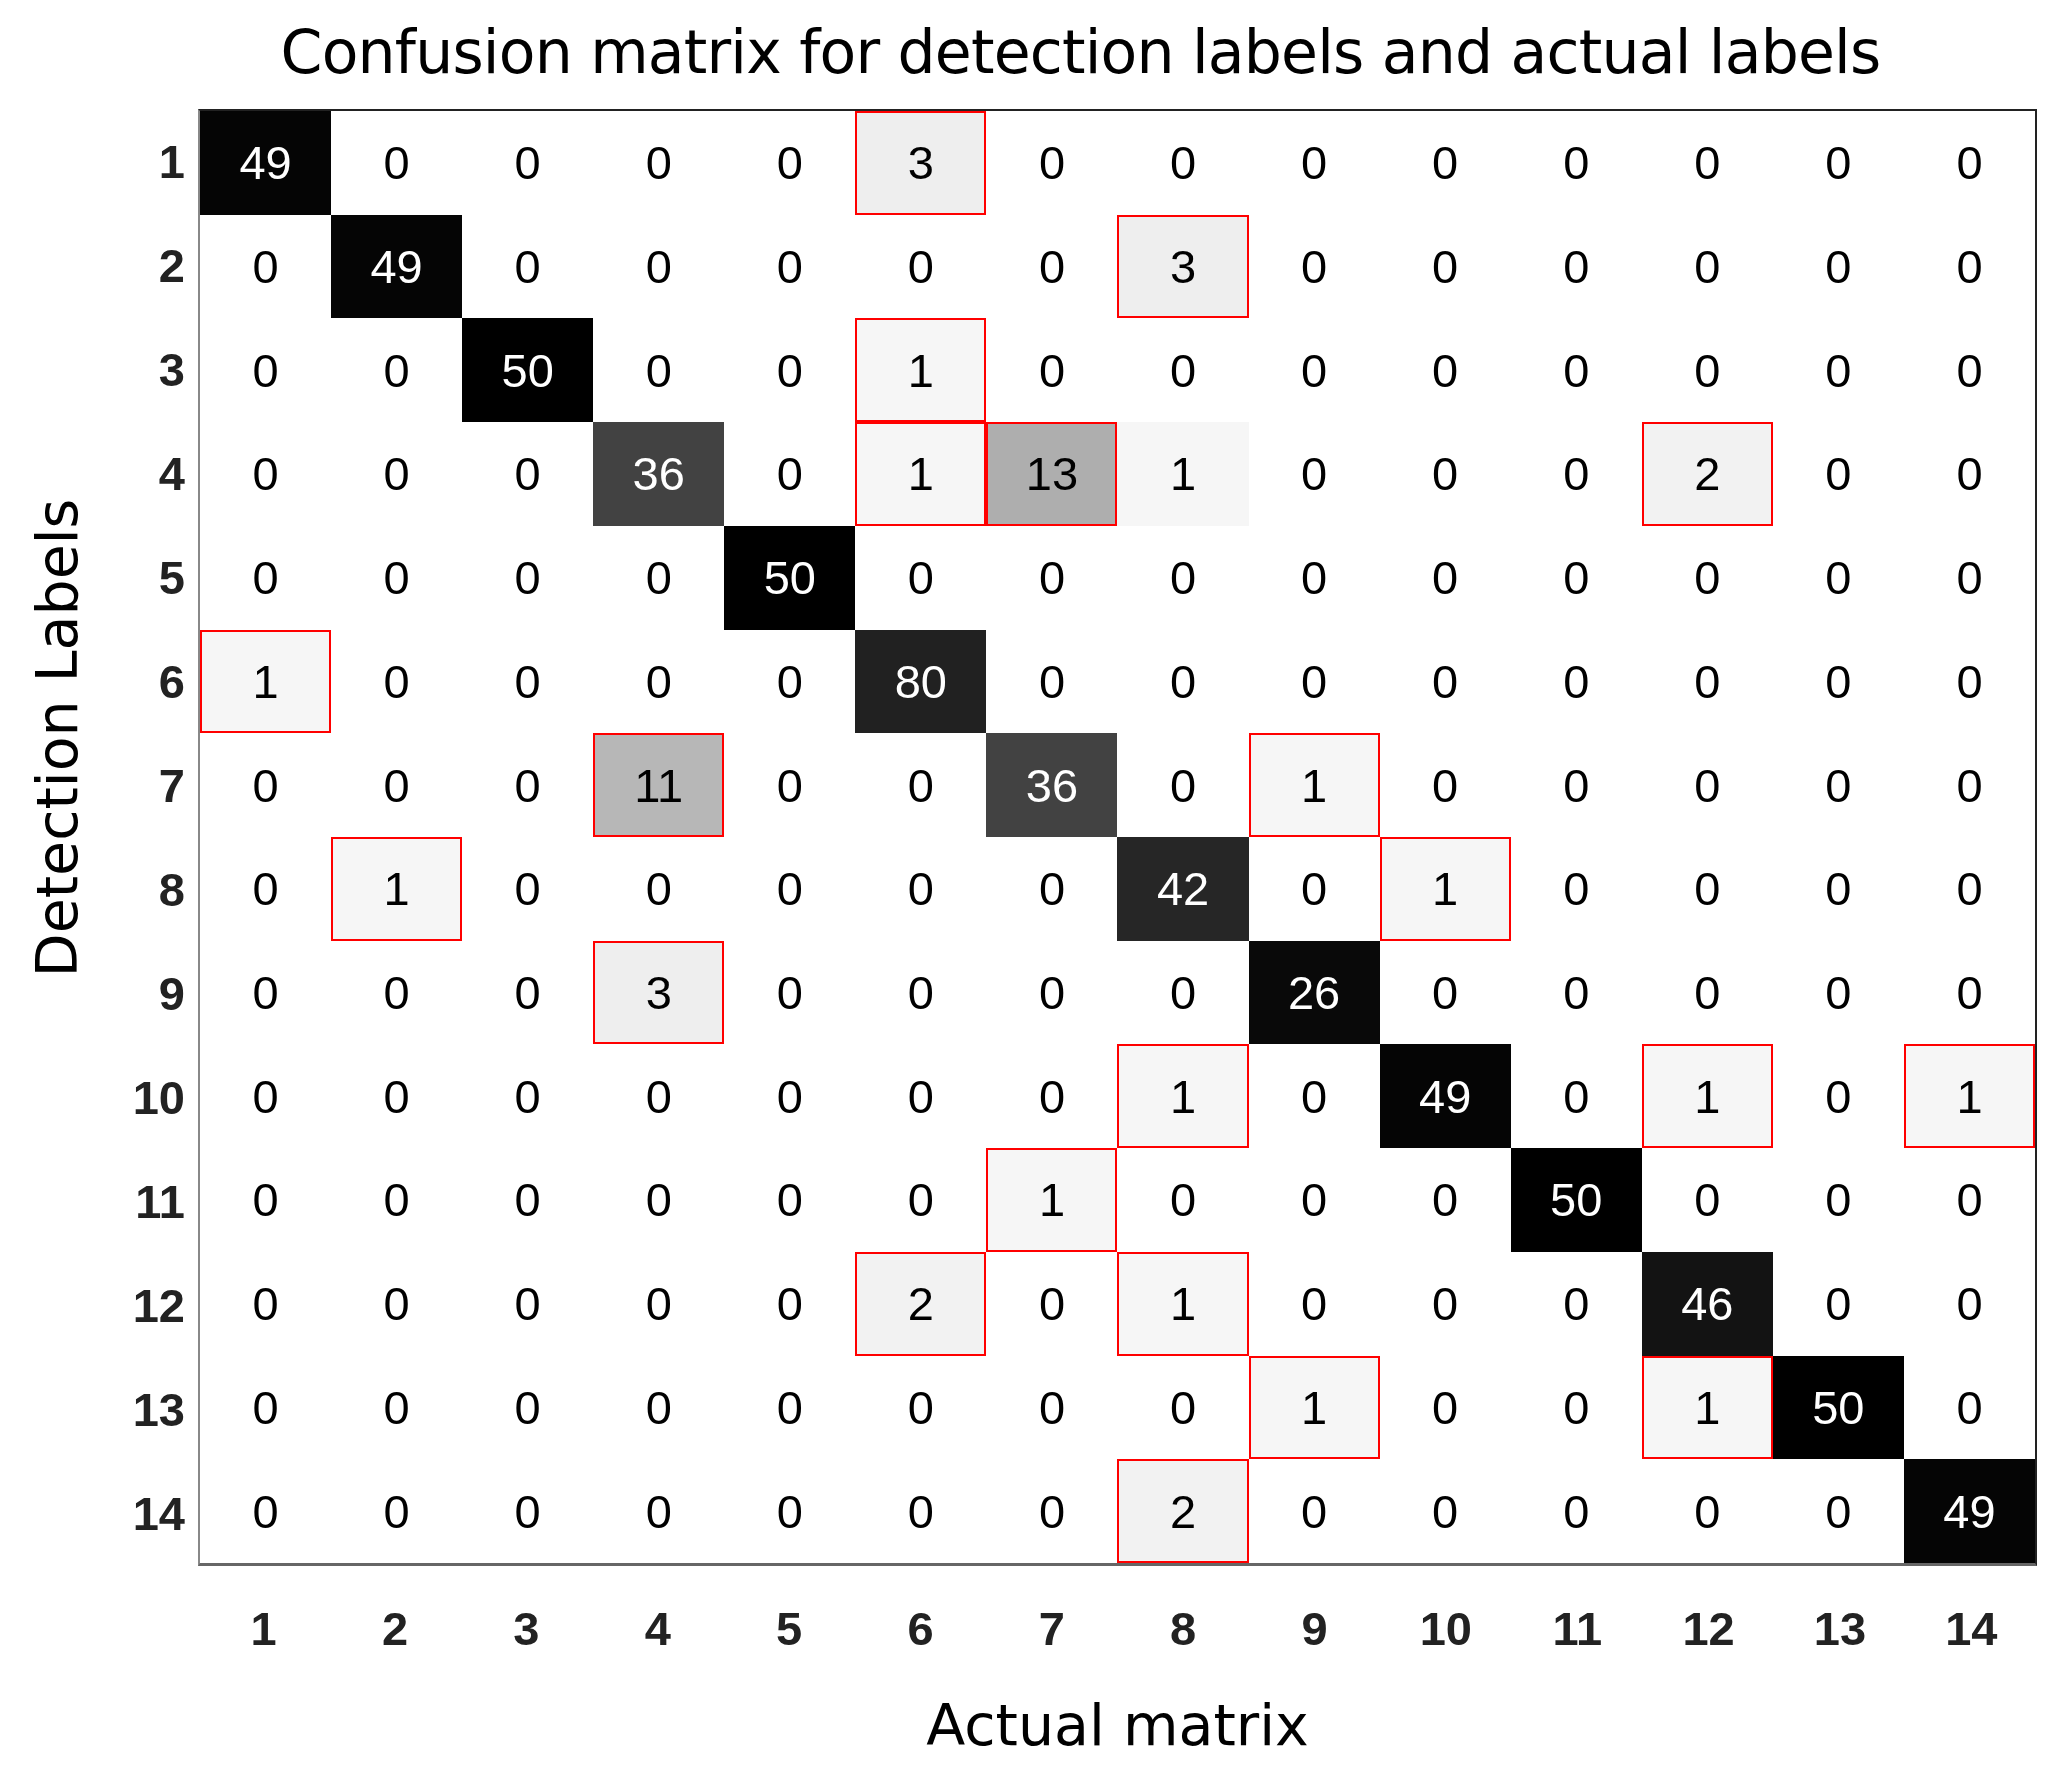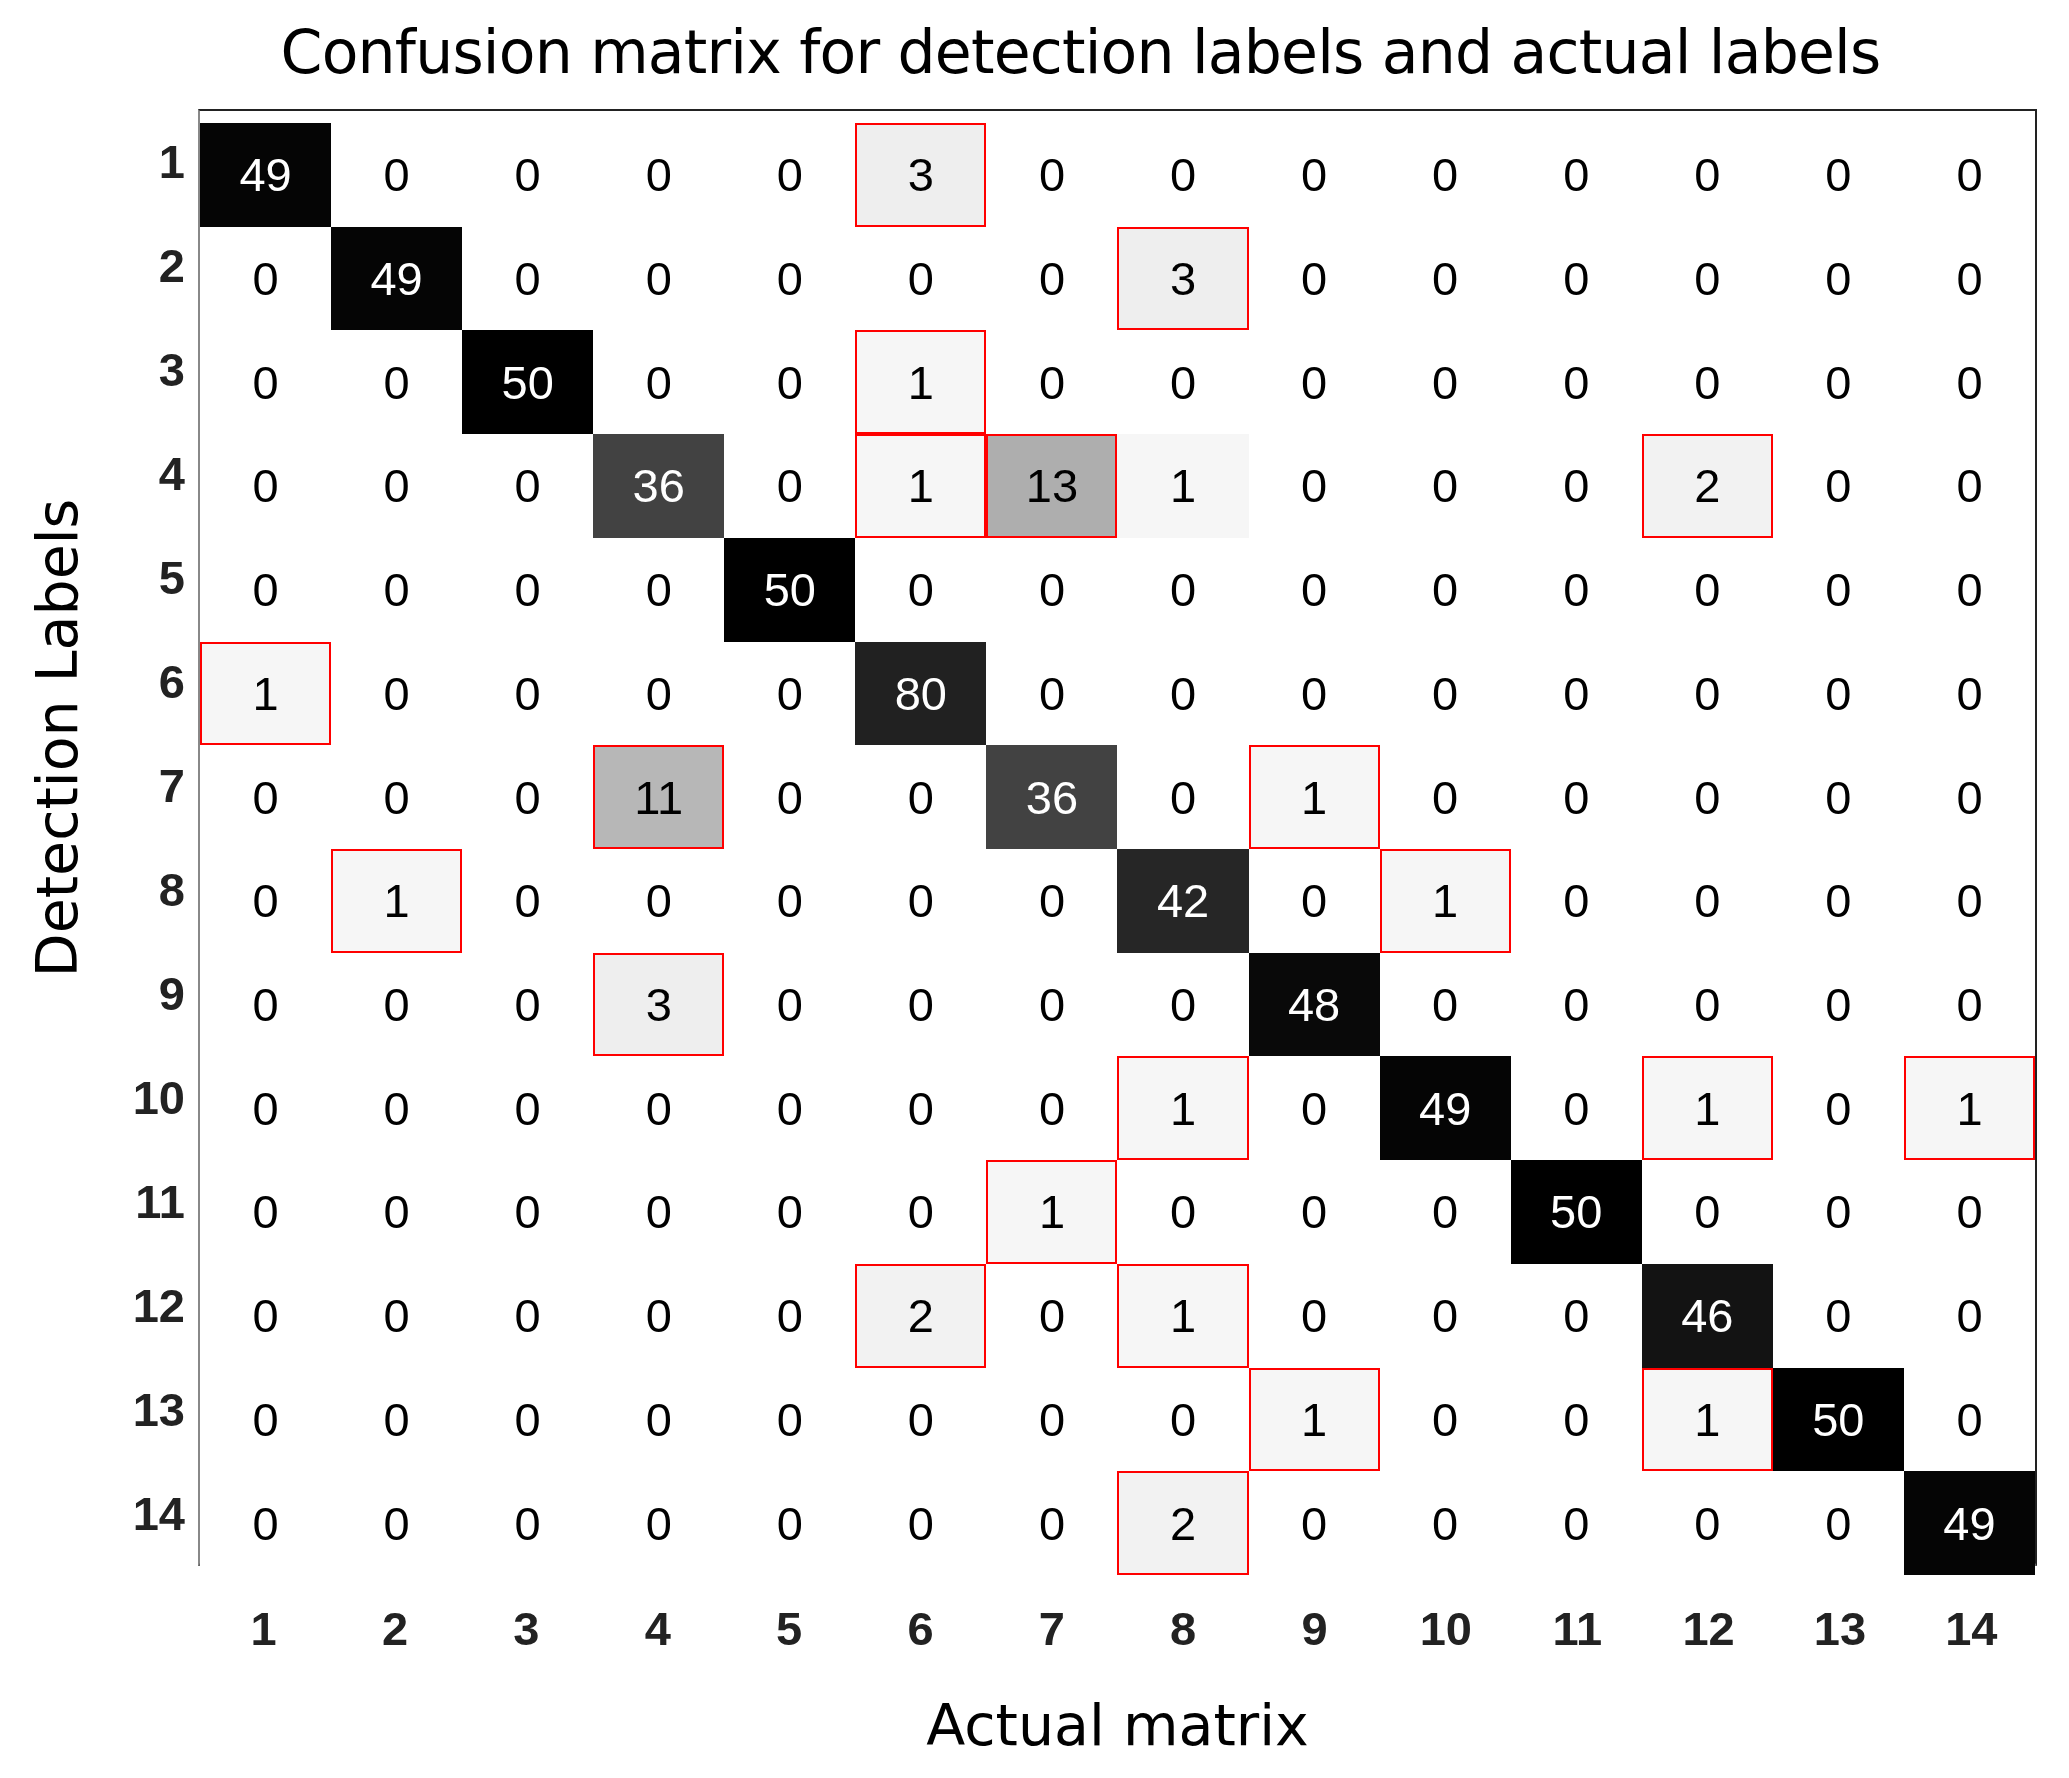--- a/index.html
+++ b/index.html
@@ -18,21 +18,21 @@
   }
   .xlabel {
     position: absolute; left: 198px; width: 1839px; top: 1687px; height: 76px;
     text-align: center; font-family: "DejaVu Sans", sans-serif; font-size: 57px; line-height: 76px; color: #000;
   }
   .matrix {
     position: absolute; left: 198px; top: 109px; width: 1839px; height: 1457px;
     border-top: 2.5px solid #222; border-right: 2.5px solid #222; border-bottom: 3.4px solid #666; border-left: 2.5px solid #888;
     box-sizing: border-box; background: #fff;
   }
-  .grid { position: absolute; left: 0; top: 12px; width: 100%; height: 100%; display: grid;
+  .grid { position: absolute; left: 0; top: 0; width: 100%; height: 100%; display: grid;
     grid-template-columns: repeat(14, 1fr); grid-template-rows: repeat(14, 1fr); }
   .cell {
     position: relative; display: flex; align-items: center; justify-content: center;
     font-family: "Liberation Sans", sans-serif; font-size: 47px; color: #000;
   }
   .cell.hl { outline: 2.5px solid #ff0000; outline-offset: -2.5px; z-index: 2; }
   .rowlabels { position: absolute; left: 101px; top: 109px; width: 84px; height: 1457px; display: grid; grid-template-rows: repeat(14, 1fr); }
   .rowlabels div { display: flex; align-items: center; justify-content: flex-end; font-family: "Liberation Sans", sans-serif; font-weight: bold; font-size: 47px; color: #222; }
   .collabels { position: absolute; left: 198px; top: 1586px; width: 1839px; height: 84px; display: grid; grid-template-columns: repeat(14, 1fr); }
   .collabels div { display: flex; align-items: center; justify-content: center; font-family: "Liberation Sans", sans-serif; font-weight: bold; font-size: 47px; color: #222; }
@@ -175,21 +175,21 @@
       <div class="cell" style="background: rgb(255, 255, 255); color: rgb(0, 0, 0);">0</div>
       <div class="cell" style="background: rgb(255, 255, 255); color: rgb(0, 0, 0);">0</div>
       <div class="cell" style="background: rgb(255, 255, 255); color: rgb(0, 0, 0);">0</div>
       <div class="cell" style="background: rgb(255, 255, 255); color: rgb(0, 0, 0);">0</div>
       <div class="cell" style="background: rgb(255, 255, 255); color: rgb(0, 0, 0);">0</div>
       <div class="cell hl" style="background: rgb(238, 238, 238); color: rgb(0, 0, 0);">3</div>
       <div class="cell" style="background: rgb(255, 255, 255); color: rgb(0, 0, 0);">0</div>
       <div class="cell" style="background: rgb(255, 255, 255); color: rgb(0, 0, 0);">0</div>
       <div class="cell" style="background: rgb(255, 255, 255); color: rgb(0, 0, 0);">0</div>
       <div class="cell" style="background: rgb(255, 255, 255); color: rgb(0, 0, 0);">0</div>
-      <div class="cell" style="background: rgb(9, 9, 9); color: rgb(255, 255, 255);">48</div>
+      <div class="cell" style="background: rgb(9, 9, 9); color: rgb(255, 255, 255);">26</div>
       <div class="cell" style="background: rgb(255, 255, 255); color: rgb(0, 0, 0);">0</div>
       <div class="cell" style="background: rgb(255, 255, 255); color: rgb(0, 0, 0);">0</div>
       <div class="cell" style="background: rgb(255, 255, 255); color: rgb(0, 0, 0);">0</div>
       <div class="cell" style="background: rgb(255, 255, 255); color: rgb(0, 0, 0);">0</div>
       <div class="cell" style="background: rgb(255, 255, 255); color: rgb(0, 0, 0);">0</div>
       <div class="cell" style="background: rgb(255, 255, 255); color: rgb(0, 0, 0);">0</div>
       <div class="cell" style="background: rgb(255, 255, 255); color: rgb(0, 0, 0);">0</div>
       <div class="cell" style="background: rgb(255, 255, 255); color: rgb(0, 0, 0);">0</div>
       <div class="cell" style="background: rgb(255, 255, 255); color: rgb(0, 0, 0);">0</div>
       <div class="cell" style="background: rgb(255, 255, 255); color: rgb(0, 0, 0);">0</div>

